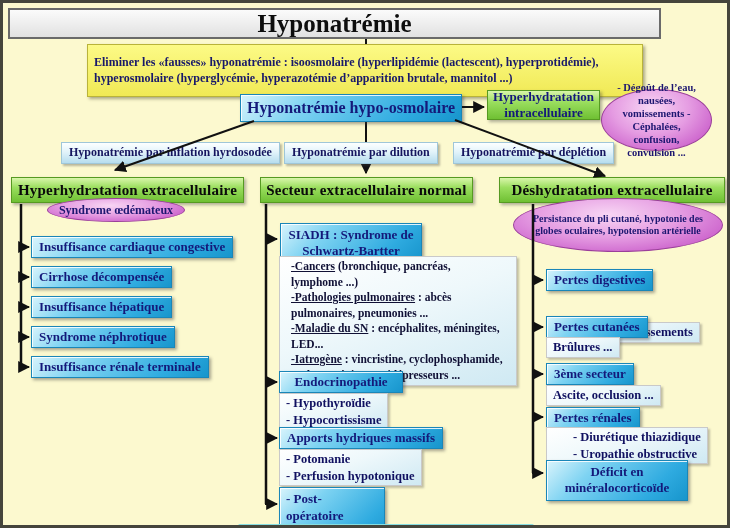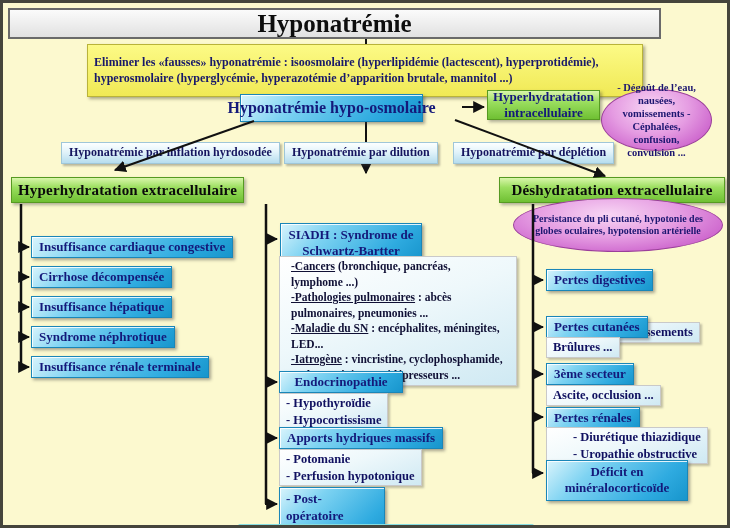--- a/index.html
+++ b/index.html
@@ -26,21 +26,21 @@
     border:1px solid #b9b33a;box-shadow:2px 2px 3px rgba(70,70,40,.45);
     padding:10px 6px;font-size:12px;font-weight:bold;color:#18186a;line-height:1.3;
   }
   .box3d{
     background:linear-gradient(135deg,#d9f4fc 0%,#7ed3f2 30%,#2fabe0 75%,#1795cc 100%);
     border:1px solid #1a86b8;
     box-shadow:inset 1px 1px 0 rgba(255,255,255,.85), 2px 2px 3px rgba(60,60,60,.45);
     color:#14197a;font-weight:bold;padding:2px 7px;white-space:nowrap;
   }
   .central{
-    left:237px;top:91px;width:183px;height:28px;z-index:5;
+    left:237px;top:91px;width:222px;height:28px;z-index:5;
     display:flex;align-items:center;justify-content:center;
     font-size:16px;white-space:nowrap;
   }
   .green-box{
     background:linear-gradient(180deg,#d9f6aa 0%,#9ade5e 40%,#6fc033 100%);
     border:1px solid #569a22;box-shadow:2px 2px 3px rgba(60,60,60,.4);
     color:#0a0a0a;
   }
   .intracell{
     left:484px;top:87px;width:113px;height:30px;z-index:5;
@@ -138,24 +138,30 @@
   <div class="abs label-cyan mech" style="left:281px;">
     <span>Hyponatrémie par dilution</span>
   </div>
   <div class="abs label-cyan mech" style="left:450px;">
     <span>Hyponatrémie par déplétion</span>
   </div>
 
   <div class="abs green-box hdr" style="left:8px;width:233px;">
     <span>Hyperhydratation extracellulaire</span>
   </div>
+  <div class="abs green-box hdr" style="left:257px;width:213px;">
+    <span>Secteur extracellulaire normal</span>
+  </div>
   <div class="abs green-box hdr" style="left:496px;width:226px;">
     <span>Déshydratation extracellulaire</span>
   </div>
 
+  <div class="abs ellipse edema-ellipse">
+    <span>Syndrome œdémateux</span>
+  </div>
   <div class="abs ellipse dehydr-ellipse">
     <span>Persistance du pli cutané, hypotonie des globes oculaires, hypotension artérielle</span>
   </div>
 
   <div class="abs box3d item" style="left:28px;top:233px;">
     <span>Insuffisance cardiaque congestive</span>
   </div>
   <div class="abs box3d item" style="left:28px;top:263px;">
     <span>Cirrhose décompensée</span>
   </div>

